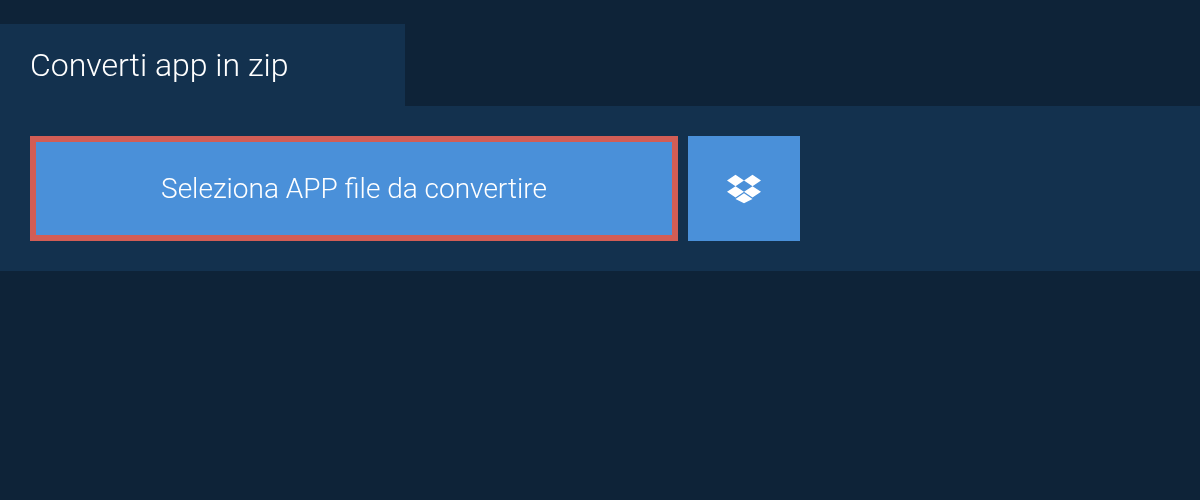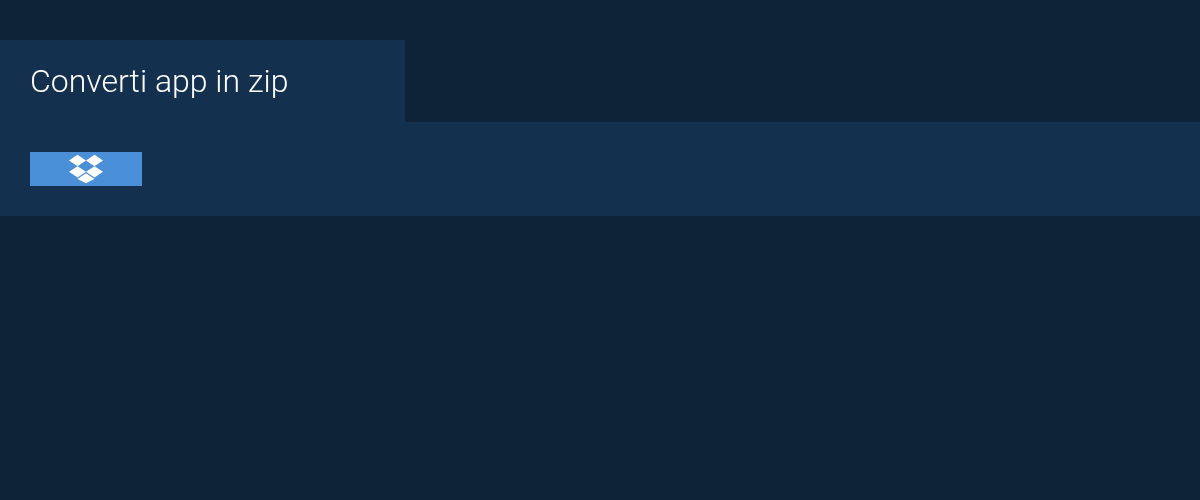--- a/index.html
+++ b/index.html
@@ -11,21 +11,21 @@
       width: 1200px;
       height: 500px;
       background-color: #0e2338;
       font-family: -apple-system, BlinkMacSystemFont, "Segoe UI", Roboto, sans-serif;
       overflow: hidden;
     }
     .tab-header {
       background-color: #13314e;
       padding: 22px 30px;
       width: 405px;
-      margin-top: 40px;
+      margin-top: 24px;
     }
     .tab-title {
       color: #ffffff;
       font-size: 32px;
       font-weight: 300;
     }
     .content-area {
       background-color: #13314e;
       padding: 30px;
       width: 100%;
@@ -64,19 +64,20 @@
   </style>
 </head>
 <body>
 
 <div class="tab-header">
   <h1 class="tab-title">Converti app in zip</h1>
 </div>
 
 <div class="content-area">
   <div class="button-row">
+    <button class="select-button">Seleziona APP file da convertire</button>
     <button class="dropbox-button">
       <svg viewBox="0 0 24 24">
         <path d="M6 2L0 6l6 4-6 4 6 4 6-4 6 4 6-4-6-4 6-4-6-4-6 4zm0 8l6-4 6 4-6 4zm6 5l-6 4 6 3 6-3z"></path>
       </svg>
     </button>
   </div>
 </div>
 
 </body></html>

